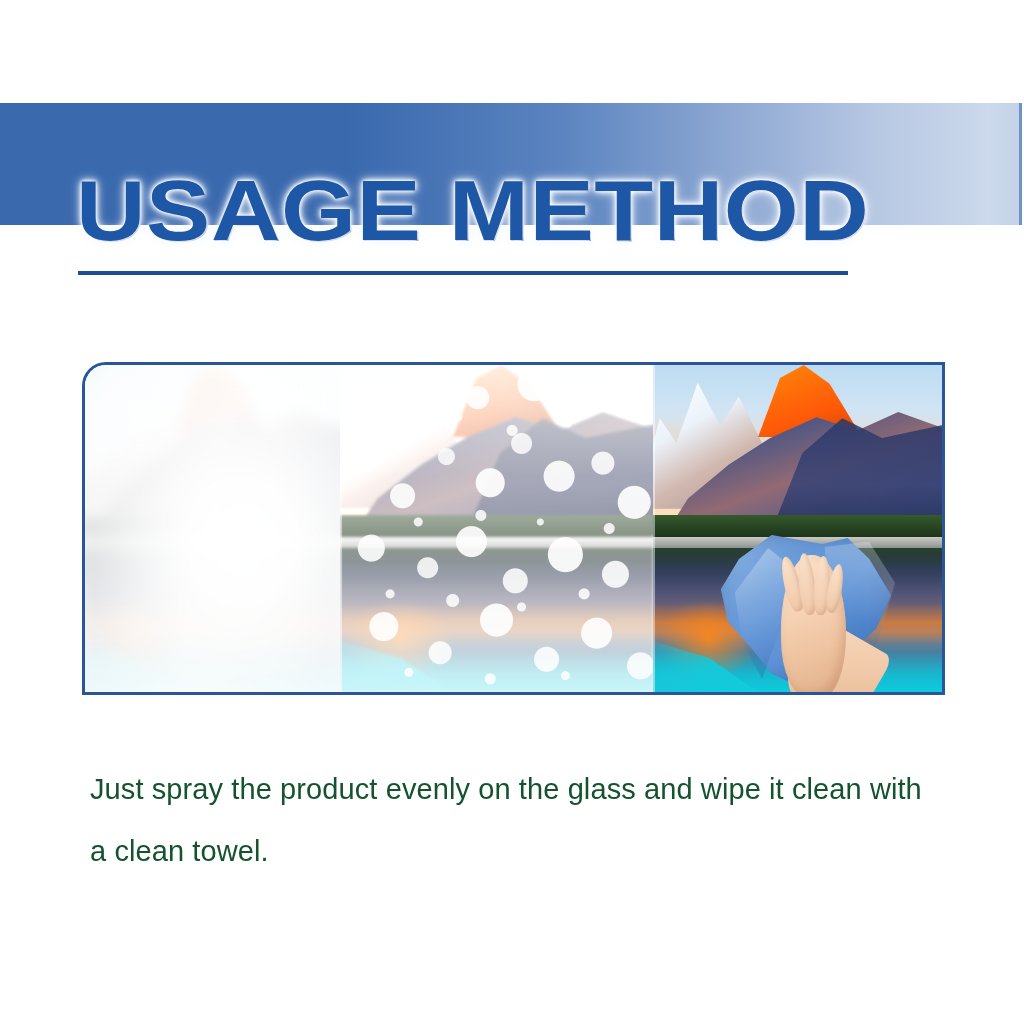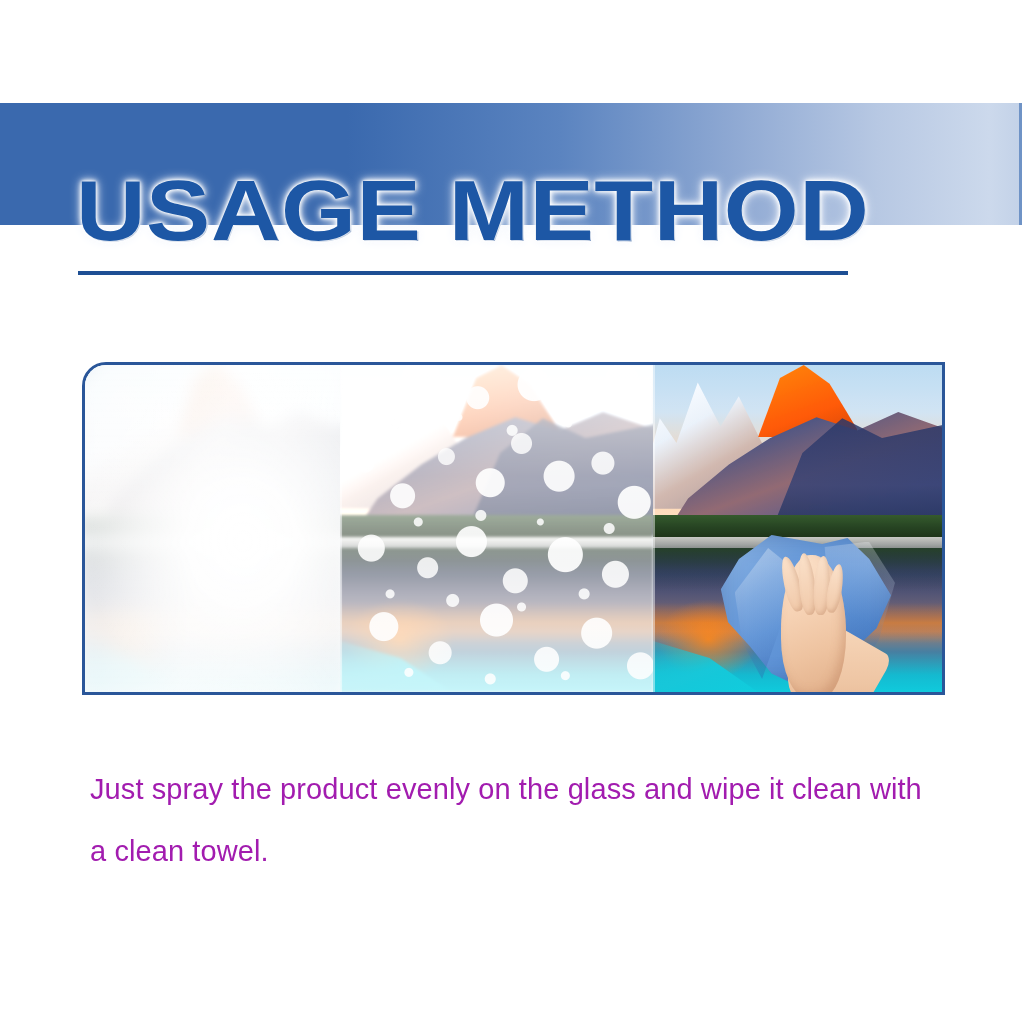--- a/index.html
+++ b/index.html
@@ -326,21 +326,21 @@
 
   
   .caption {
     position: absolute;
     left: 90px;
     top: 758px;
     width: 850px;
     font-family: "Liberation Sans Narrow", "Liberation Sans", sans-serif;
     font-size: 29px;
     line-height: 62px;
-    color: #a21caf;
+    color: #14532d;
     letter-spacing: 0.1px;
   }
 </style>
 </head>
 <body>
 
 <div class="page">
 
   <div class="header-band"></div>
   <div class="header-band-edge"></div>

